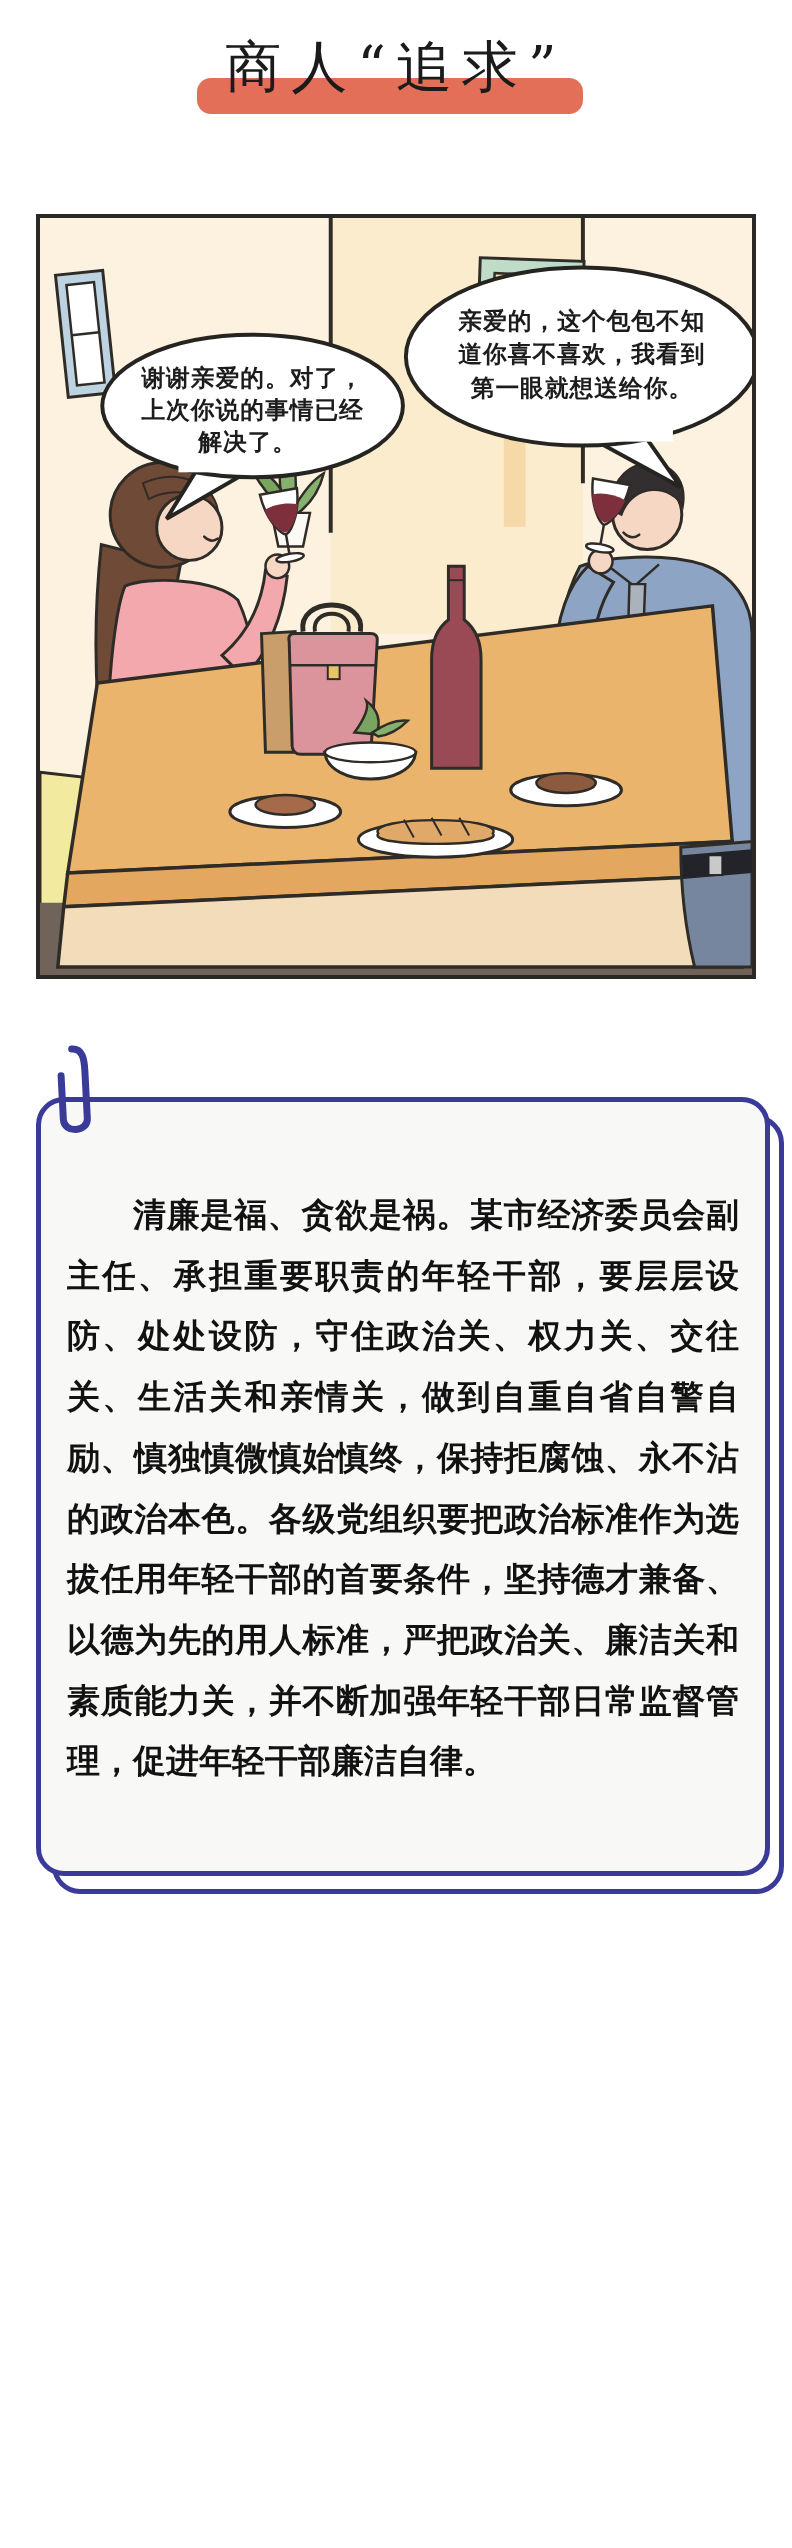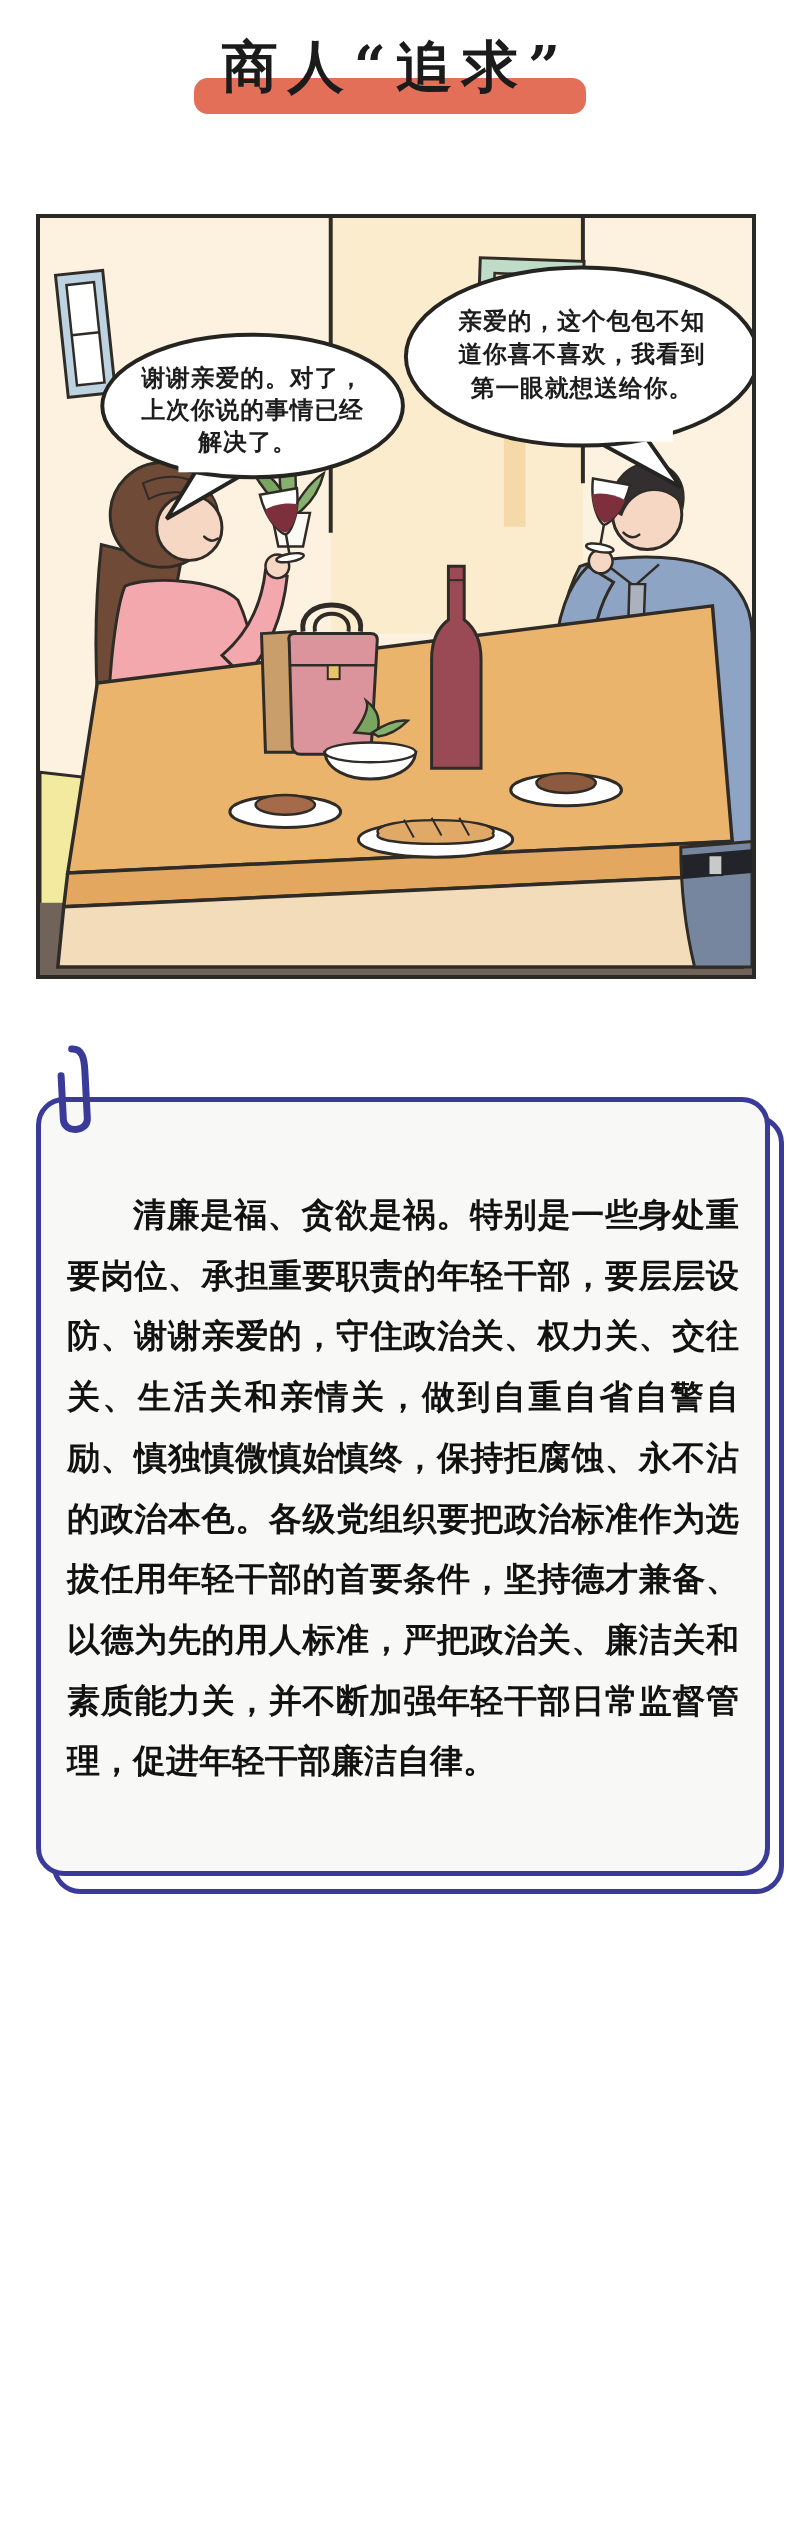--- a/index.html
+++ b/index.html
@@ -13,21 +13,21 @@
     font-family:"Liberation Sans","DejaVu Sans",sans-serif;
     color:#141414;
   }
   
   .title-section{ text-align:center; padding-top:30px; }
   .title{
     position:relative;
     display:inline-block;
     font-family:"DejaVu Serif","Liberation Serif",serif;
     font-size:56px;
-    font-weight:700;
+    font-weight:400;
     letter-spacing:10px;
     color:#1b1b1b;
     padding:0 14px;
   }
   .title .band{
     position:absolute;
     left:-14px; right:-2px;
     bottom:-8px;
     height:36px;
     background:var(--accent,#e46f58);
@@ -241,17 +241,17 @@
     </svg>
   </div>
 
 
   <div class="quote-wrap">
     <div class="quote-shadow"></div>
     <svg class="paper-clip" viewBox="0 0 44 104">
       <path d="M 22,8 C 33,8 34,19 34,30 L 34,78 C 34,92 10,92 10,78 L 10,34" fill="none" stroke="#3a3a99" stroke-width="7" stroke-linecap="round"></path>
     </svg>
     <div class="quote-box">
-      <p class="quote-text">清廉是福、贪欲是祸。特别是一些身处重要岗位、承担重要职责的年轻干部，要层层设防、谢谢亲爱的，守住政治关、权力关、交往关、生活关和亲情关，做到自重自省自警自励、慎独慎微慎始慎终，保持拒腐蚀、永不沾的政治本色。各级党组织要把政治标准作为选拔任用年轻干部的首要条件，坚持德才兼备、以德为先的用人标准，严把政治关、廉洁关和素质能力关，并不断加强年轻干部日常监督管理，促进年轻干部廉洁自律。</p>
+      <p class="quote-text">清廉是福、贪欲是祸。某市经济委员会副主任、承担重要职责的年轻干部，要层层设防、处处设防，守住政治关、权力关、交往关、生活关和亲情关，做到自重自省自警自励、慎独慎微慎始慎终，保持拒腐蚀、永不沾的政治本色。各级党组织要把政治标准作为选拔任用年轻干部的首要条件，坚持德才兼备、以德为先的用人标准，严把政治关、廉洁关和素质能力关，并不断加强年轻干部日常监督管理，促进年轻干部廉洁自律。</p>
     </div>
   </div>
 
 </div>
 
 </body></html>

